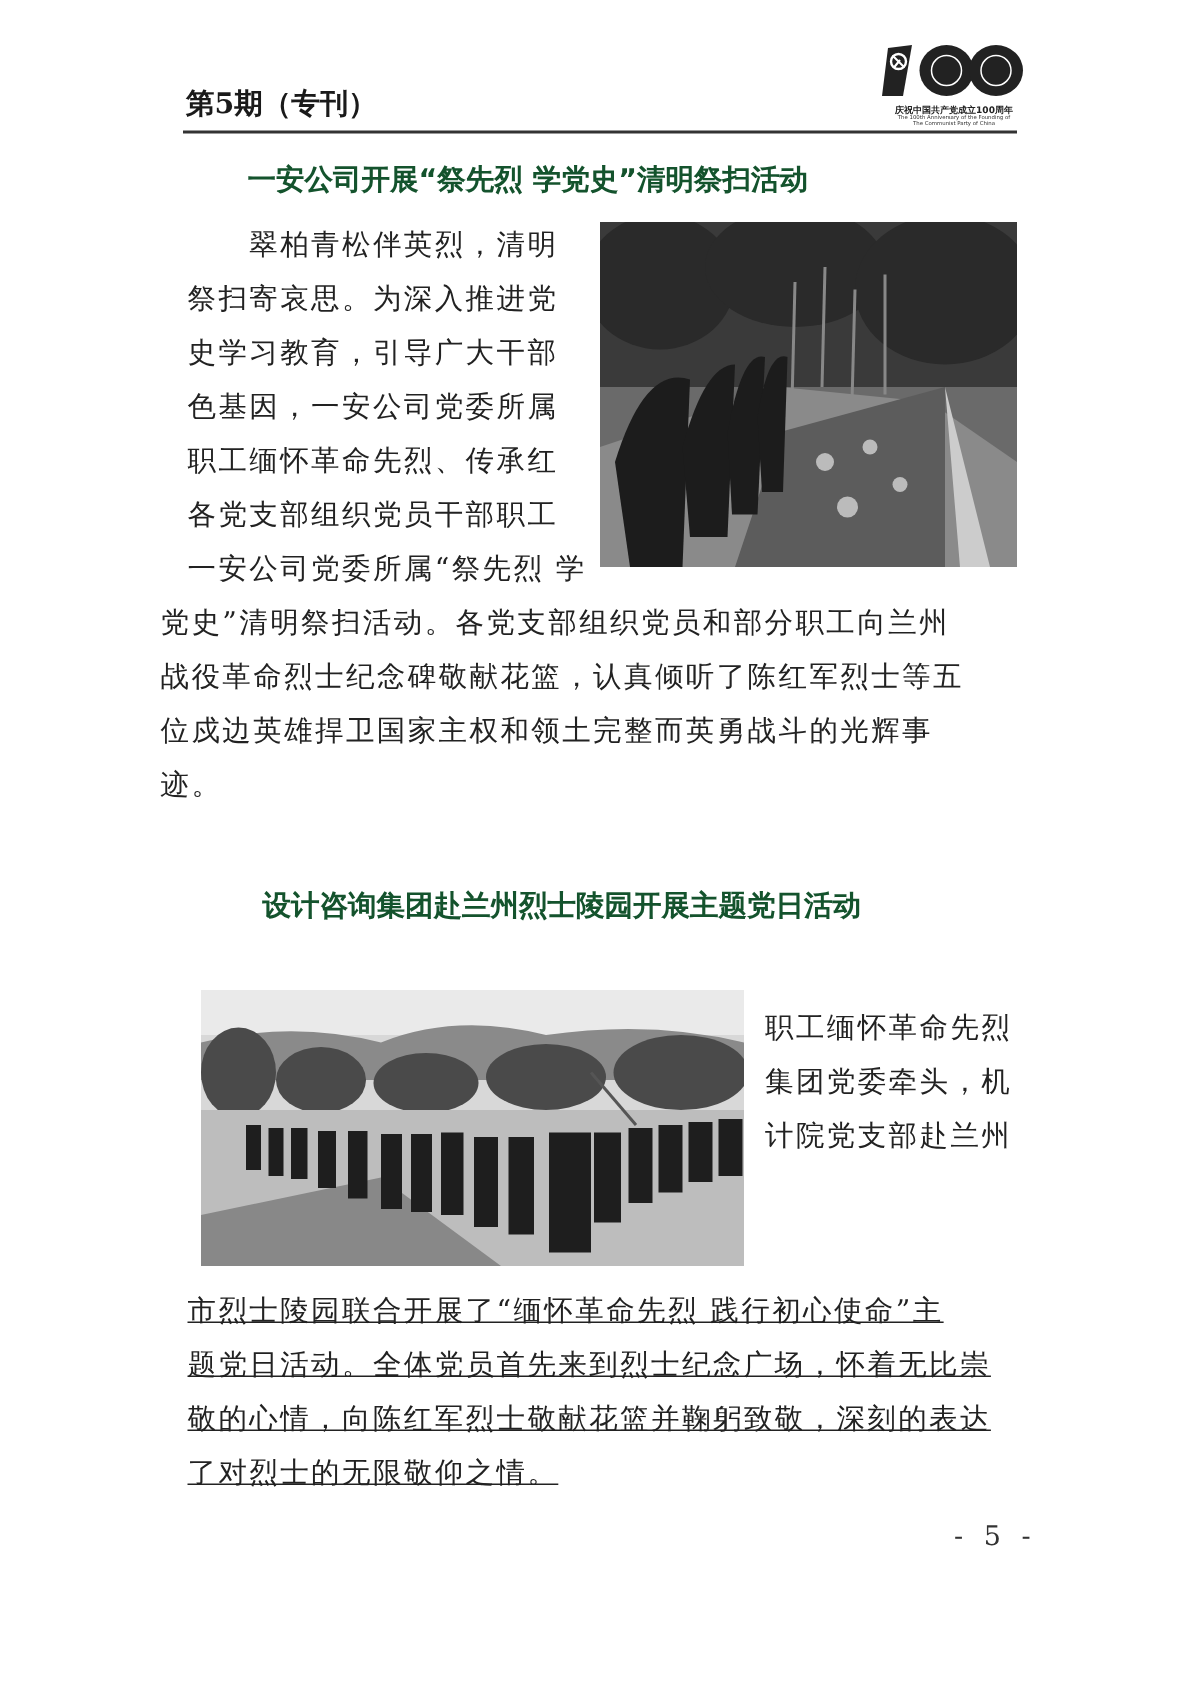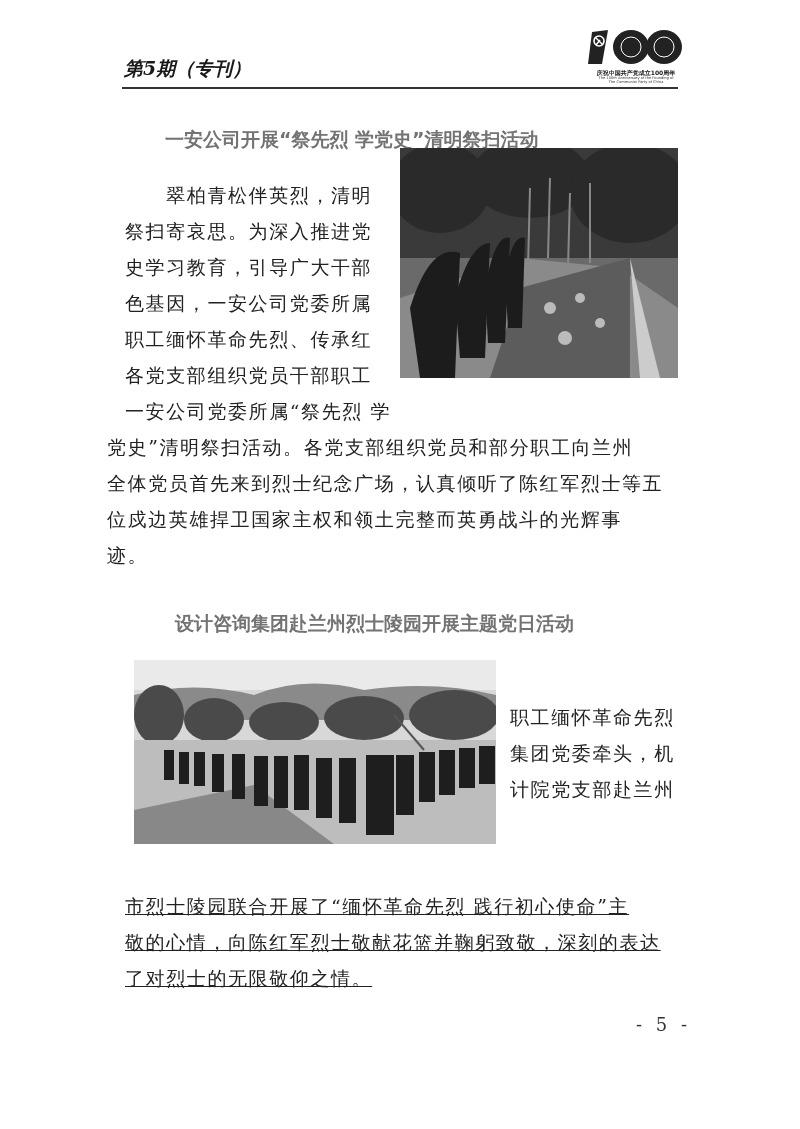--- a/index.html
+++ b/index.html
@@ -1,34 +1,34 @@
 <!DOCTYPE html>
 <html><head>
 <meta charset="utf-8">
 <style>
   html, body { margin: 0; padding: 0; background: #ffffff; }
   body { width: 800px; height: 1129px; position: relative; overflow: hidden;
          font-family: "DejaVu Serif", "Liberation Serif", serif; color: #1a1a1a; }
   .header-title { position: absolute; left: 124px; top: 56px; font-size: 19px; font-weight: bold;
-                  font-family: "DejaVu Serif", serif; letter-spacing: 0px; color: #1a1a1a; font-style: italic; }
+                  font-family: "DejaVu Serif", serif; letter-spacing: 0px; color: #1a1a1a; }
   .header-rule { position: absolute; left: 122px; top: 87px; width: 556px; height: 2px; background: #333; }
   .logo { position: absolute; left: 586px; top: 28px; width: 105px; height: 58px; }
   .logo .hundred { position: absolute; left: 0; top: 0; width: 100px; height: 38px; }
   .logo .cap1 { position: absolute; left: 0; top: 41px; width: 100px; text-align: center;
                 font-family: "DejaVu Sans", sans-serif; font-size: 6px; font-weight: bold; color: #222; }
   .logo .cap2 { position: absolute; left: 0; top: 48px; width: 100px; text-align: center;
                 font-family: "DejaVu Sans", sans-serif; font-size: 3.6px; line-height: 4px; color: #333; }
 
   .art-title { position: absolute; font-family: "DejaVu Sans", "Liberation Sans", sans-serif;
-               font-size: 19px; font-weight: bold; color: #737373; white-space: nowrap; margin-top: 20px; }
+               font-size: 19px; font-weight: bold; color: #14532d; white-space: nowrap; }
   .t1 { left: 165px; top: 107px; }
   .t2 { left: 175px; top: 591px; text-align: right; }
 
   .body-text { position: absolute; font-size: 19px; line-height: 36px; letter-spacing: 1.6px;
-               color: #222; font-family: "DejaVu Serif", "Liberation Serif", serif; margin-top: 32px; }
+               color: #222; font-family: "DejaVu Serif", "Liberation Serif", serif; }
   .line { display: block; white-space: nowrap; height: 36px; }
 
   .a1-left { left: 125px; top: 145px; width: 270px; }
   .a1-full { left: 107px; top: 397px; width: 560px; }
   .a2-right { left: 510px; top: 667px; width: 180px; }
   .a2-full { left: 125px; top: 856px; width: 560px; text-decoration: underline; }
 
   .photo { position: absolute; overflow: hidden; background: #555; }
   .photo1 { left: 400px; top: 148px; width: 278px; height: 230px; }
   .photo2 { left: 134px; top: 660px; width: 362px; height: 184px; }
@@ -99,21 +99,21 @@
       <path d="M10 160 Q30 95 60 105 L55 230 L20 230 Z"></path>
       <path d="M55 150 Q70 95 90 95 L85 210 L60 210 Z"></path>
       <path d="M85 140 Q95 85 110 90 L105 195 L88 195 Z"></path>
       <path d="M105 130 Q112 85 125 90 L122 180 L108 180 Z"></path>
     </g>
   </svg>
 </div>
 
 <div class="body-text a1-full">
   <span class="line">党史”清明祭扫活动。各党支部组织党员和部分职工向兰州</span>
-  <span class="line">全体党员首先来到烈士纪念广场，认真倾听了陈红军烈士等五</span>
+  <span class="line">战役革命烈士纪念碑敬献花篮，认真倾听了陈红军烈士等五</span>
   <span class="line">位戍边英雄捍卫国家主权和领土完整而英勇战斗的光辉事</span>
   <span class="line">迹。</span>
 </div>
 
 <div class="art-title t2">设计咨询集团赴兰州烈士陵园开展主题党日活动</div>
 
 <div class="photo photo2">
   <svg width="362" height="184" viewBox="0 0 362 184">
     <rect width="362" height="184" fill="#d8d8d8"></rect>
     <rect width="362" height="30" fill="#eaeaea"></rect>
@@ -150,17 +150,18 @@
 </div>
 
 <div class="body-text a2-right">
   <span class="line">职工缅怀革命先烈</span>
   <span class="line">集团党委牵头，机</span>
   <span class="line">计院党支部赴兰州</span>
 </div>
 
 <div class="body-text a2-full">
   <span class="line">市烈士陵园联合开展了“缅怀革命先烈 践行初心使命”主</span>
+  <span class="line">题党日活动。全体党员首先来到烈士纪念广场，怀着无比崇</span>
   <span class="line">敬的心情，向陈红军烈士敬献花篮并鞠躬致敬，深刻的表达</span>
   <span class="line">了对烈士的无限敬仰之情。</span>
 </div>
 
 <div class="page-num">- 5 -</div>
 
 </body></html>

